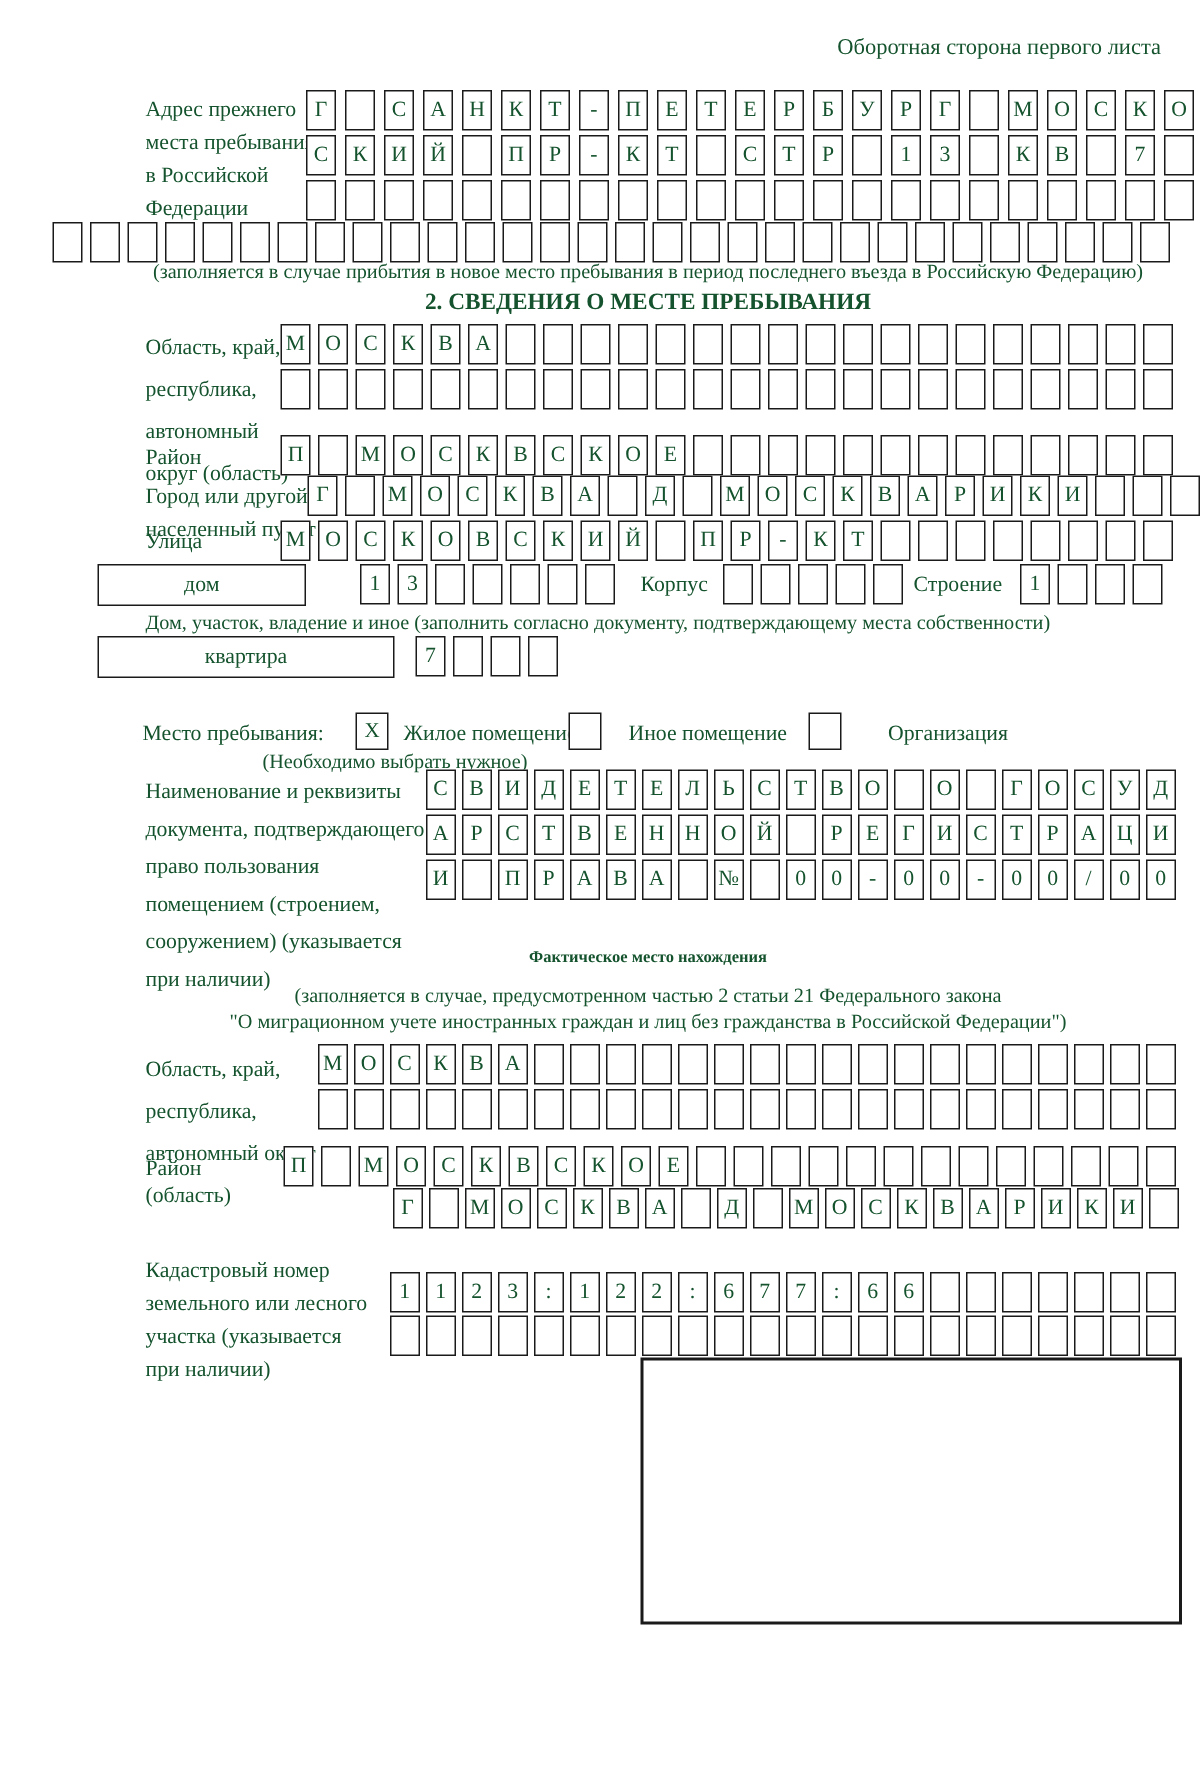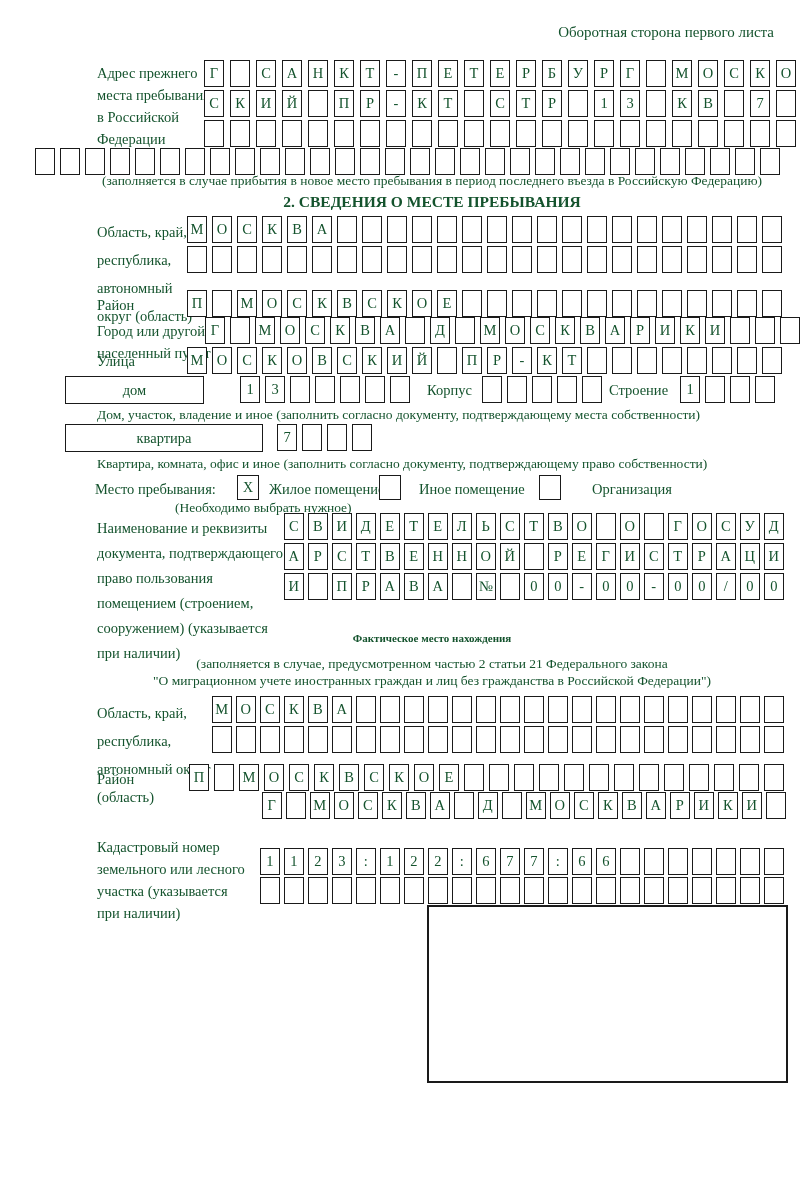--- a/index.html
+++ b/index.html
@@ -326,21 +326,20 @@
     </div>
   <div class="abs cap" style="left:65px; top:407px;">Дом, участок, владение и иное (заполнить согласно документу, подтверждающему места собственности)</div>
 
   <div class="labelbox" style="left:33px; top:424px; width:198px;">квартира</div>
   <div class="row p25" style="left:245px; top:424px;">
       <span class="cell">7</span>
       <span class="cell"></span>
       <span class="cell"></span>
       <span class="cell"></span>
     </div>
-  <div class="abs cap" style="left:65px; top:456px;">Квартира, комната, офис и иное (заполнить согласно документу, подтверждающему право собственности)</div>
 
   <div class="abs lbl" style="left:63px; top:478px;">Место пребывания:</div>
   <span class="chk" style="left:205px; top:475px;">X</span>
   <div class="abs lbl" style="left:237px; top:478px;">Жилое помещение</div>
   <span class="chk" style="left:347px; top:475px;"></span>
   <div class="abs lbl" style="left:387px; top:478px;">Иное помещение</div>
   <span class="chk" style="left:507px; top:475px;"></span>
   <div class="abs lbl" style="left:560px; top:478px;">Организация</div>
   <div class="abs cap" style="left:143px; top:500px; width:400px; text-align:left;">(Необходимо выбрать нужное)</div>
 

